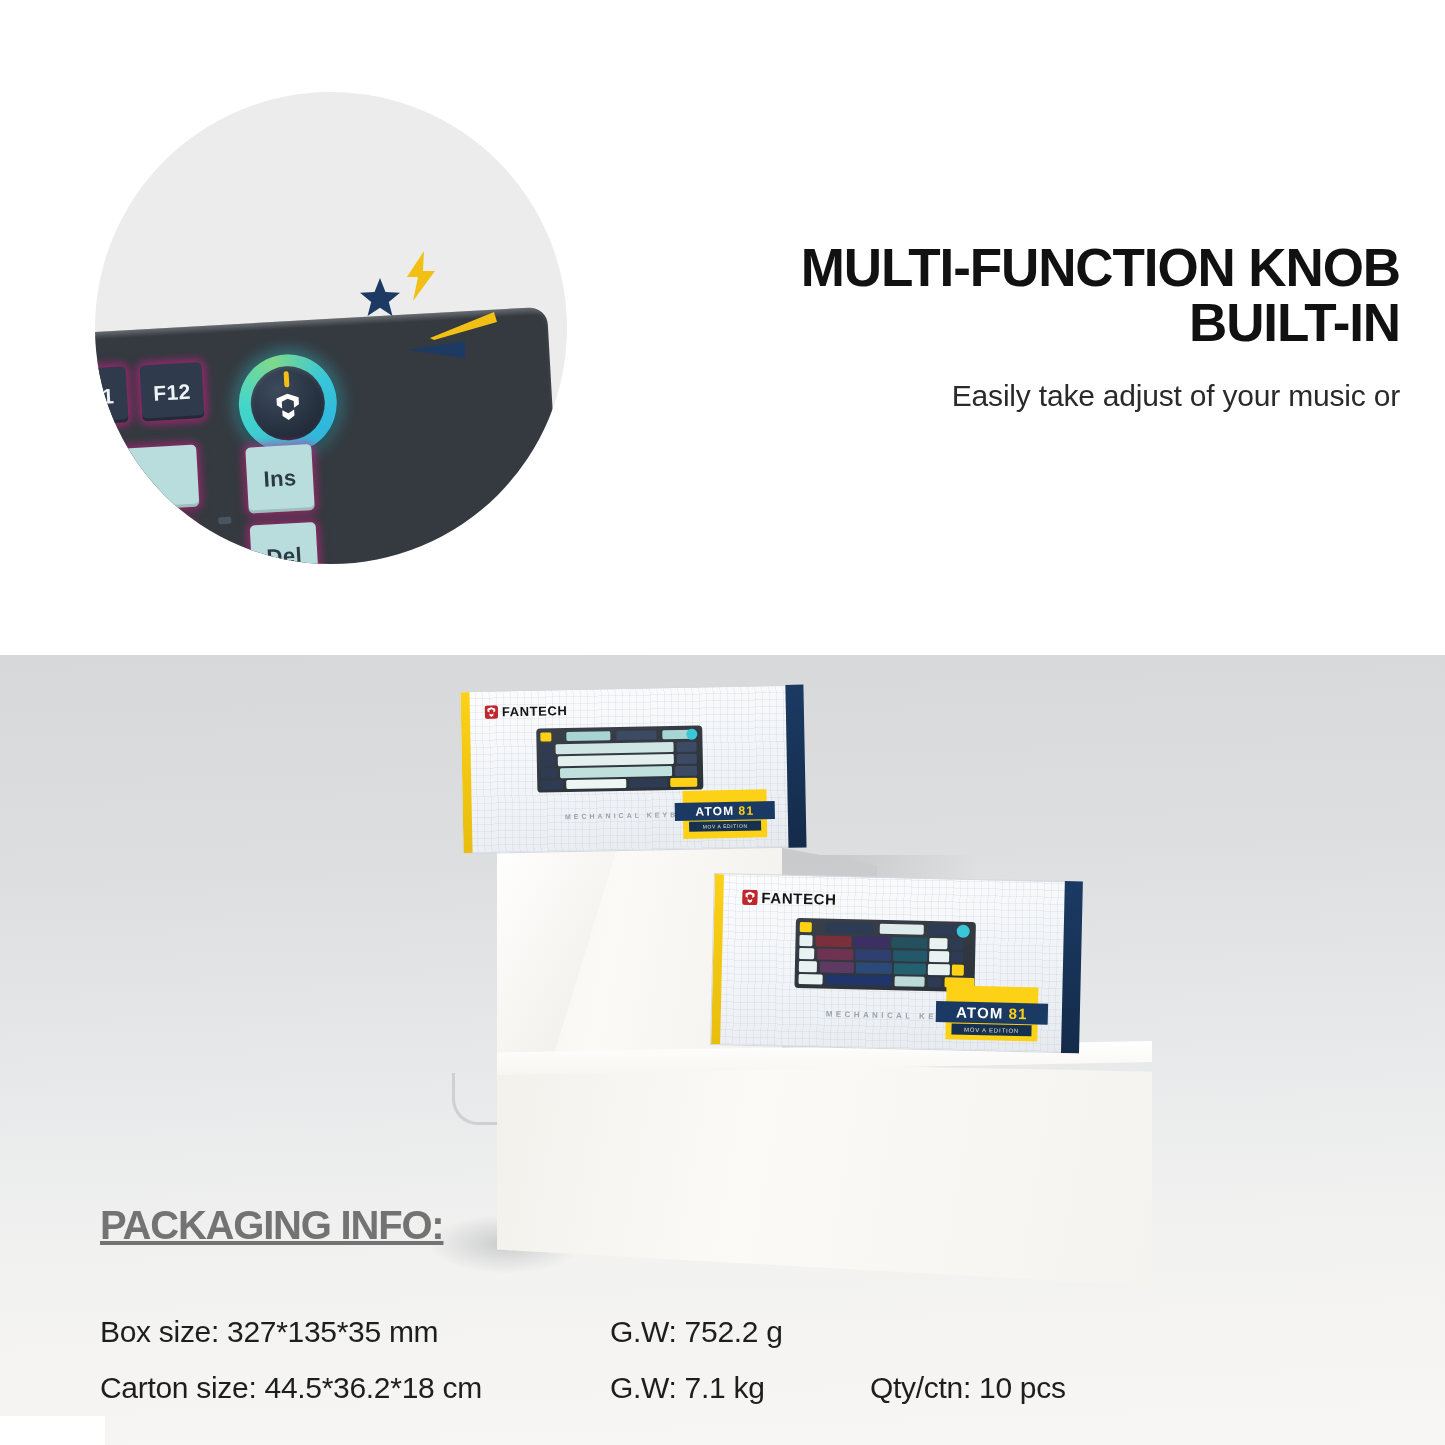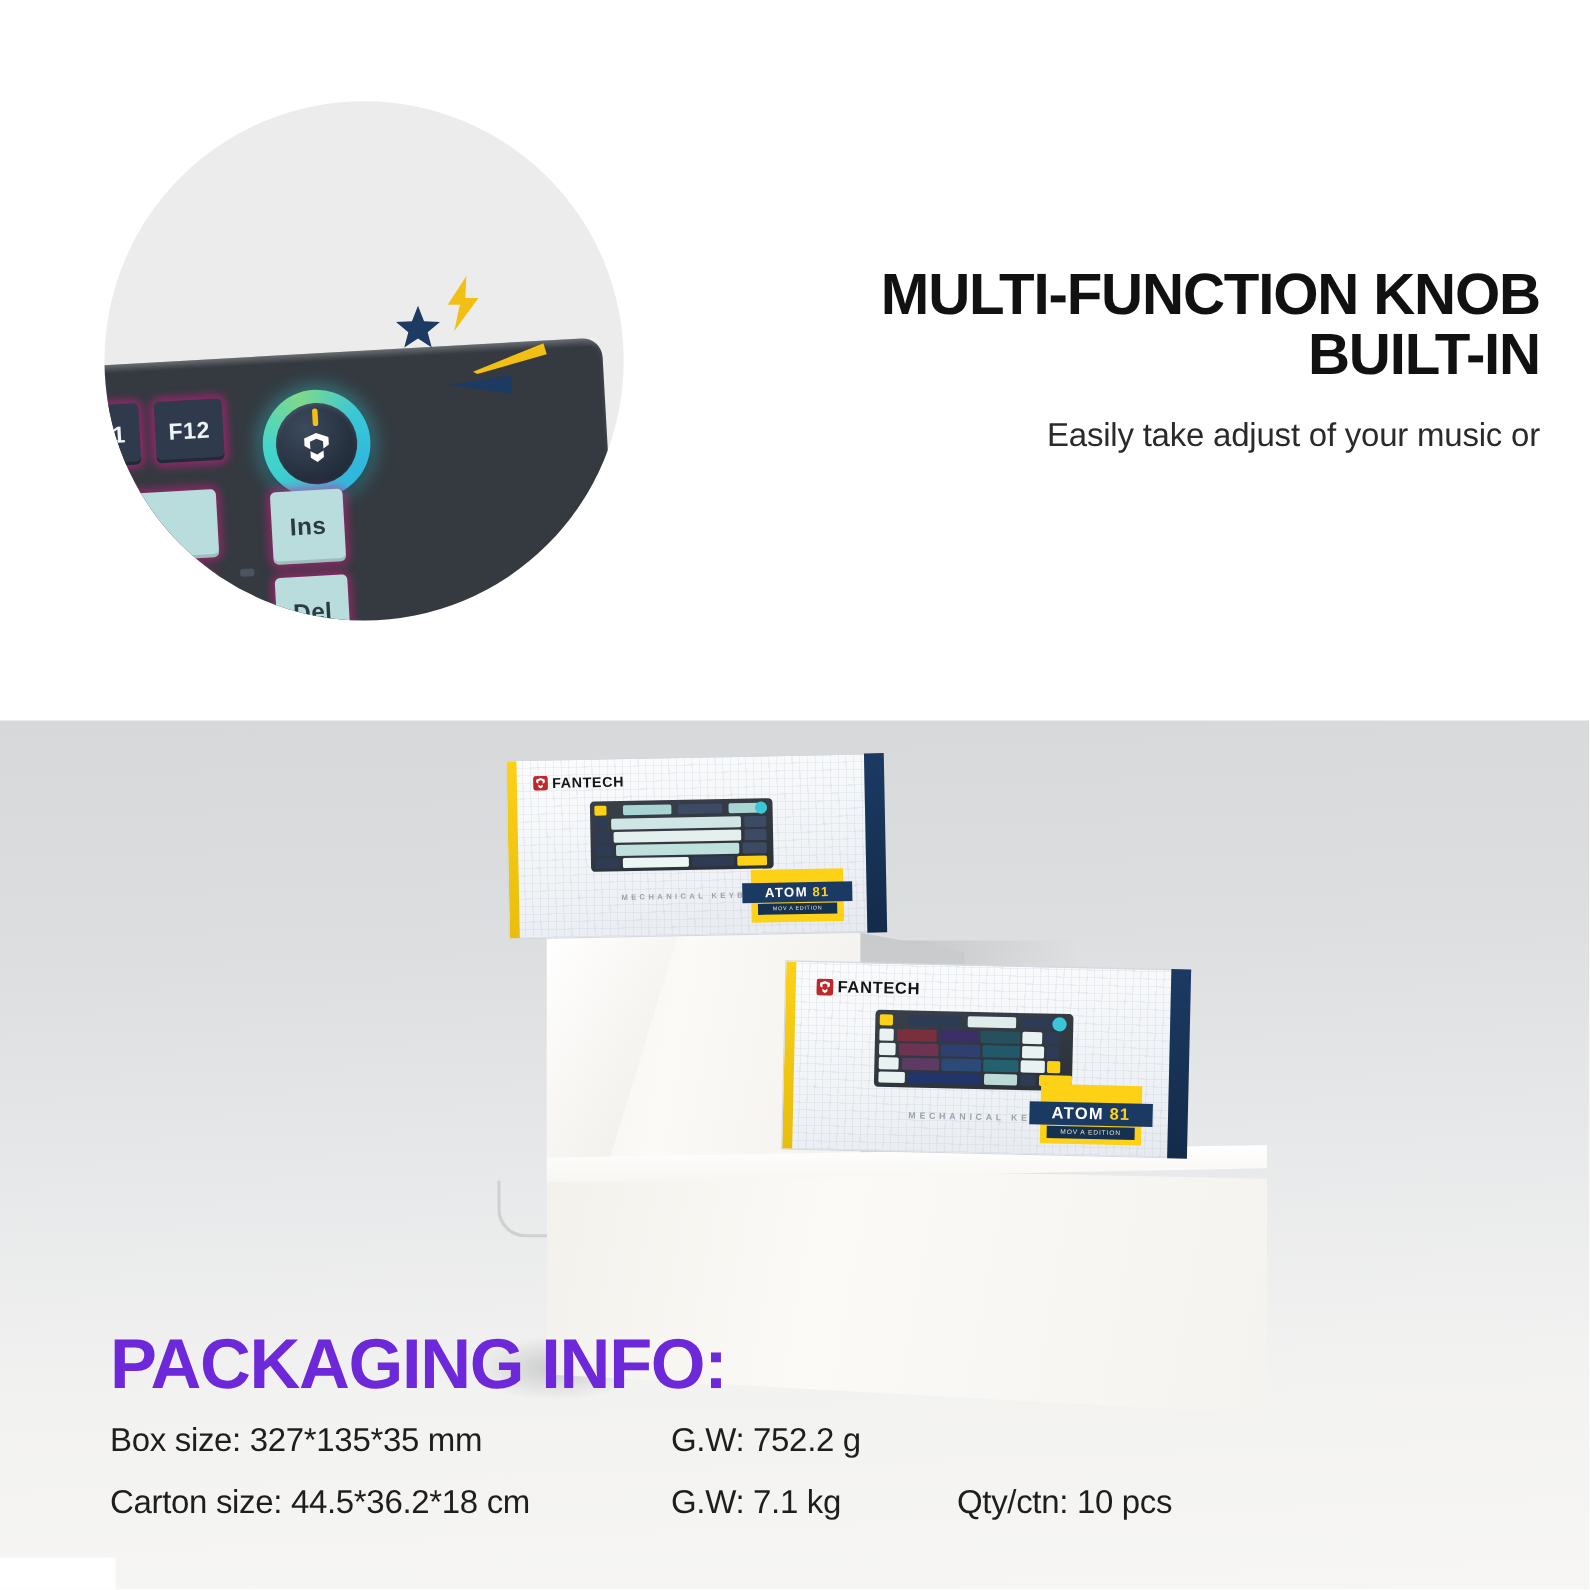--- a/index.html
+++ b/index.html
@@ -197,24 +197,24 @@
   }
   .mini-kb-inner { position:absolute; inset:0; }
   .mk { position:absolute; border-radius:1.5px; }
 
   
   .pkg-info {
     position:absolute; left:0; top:1185px; width:1445px; height:260px;
   }
   .pkg-title {
     position:absolute; left:100px; top:18px;
-    font-weight:bold; font-size:64px; letter-spacing:-1.2px; color:#6d28d9;
+    font-weight:bold; font-size:40px; letter-spacing:-1.2px; color:#737373;text-decoration:underline;
   }
   .pkg-grid { position:absolute; left:100px; top:108px; width:1290px; }
-  .pkg-row { display:flex; align-items:flex-start; height:56px; }
+  .pkg-row { display:flex; align-items:flex-end; height:56px; }
   .pkg-cell { font-size:30px; color:#1e1e1e; letter-spacing:-.3px; white-space:nowrap; }
   .c1 { width:510px; }
   .c2 { width:255px; }
   .c3 { width:260px; }
   .c4 { width:260px; }
 
   .bottom-white-chip {
     position:absolute; left:0; top:1416px; width:105px; height:29px;
     background:#ffffff;
   }

